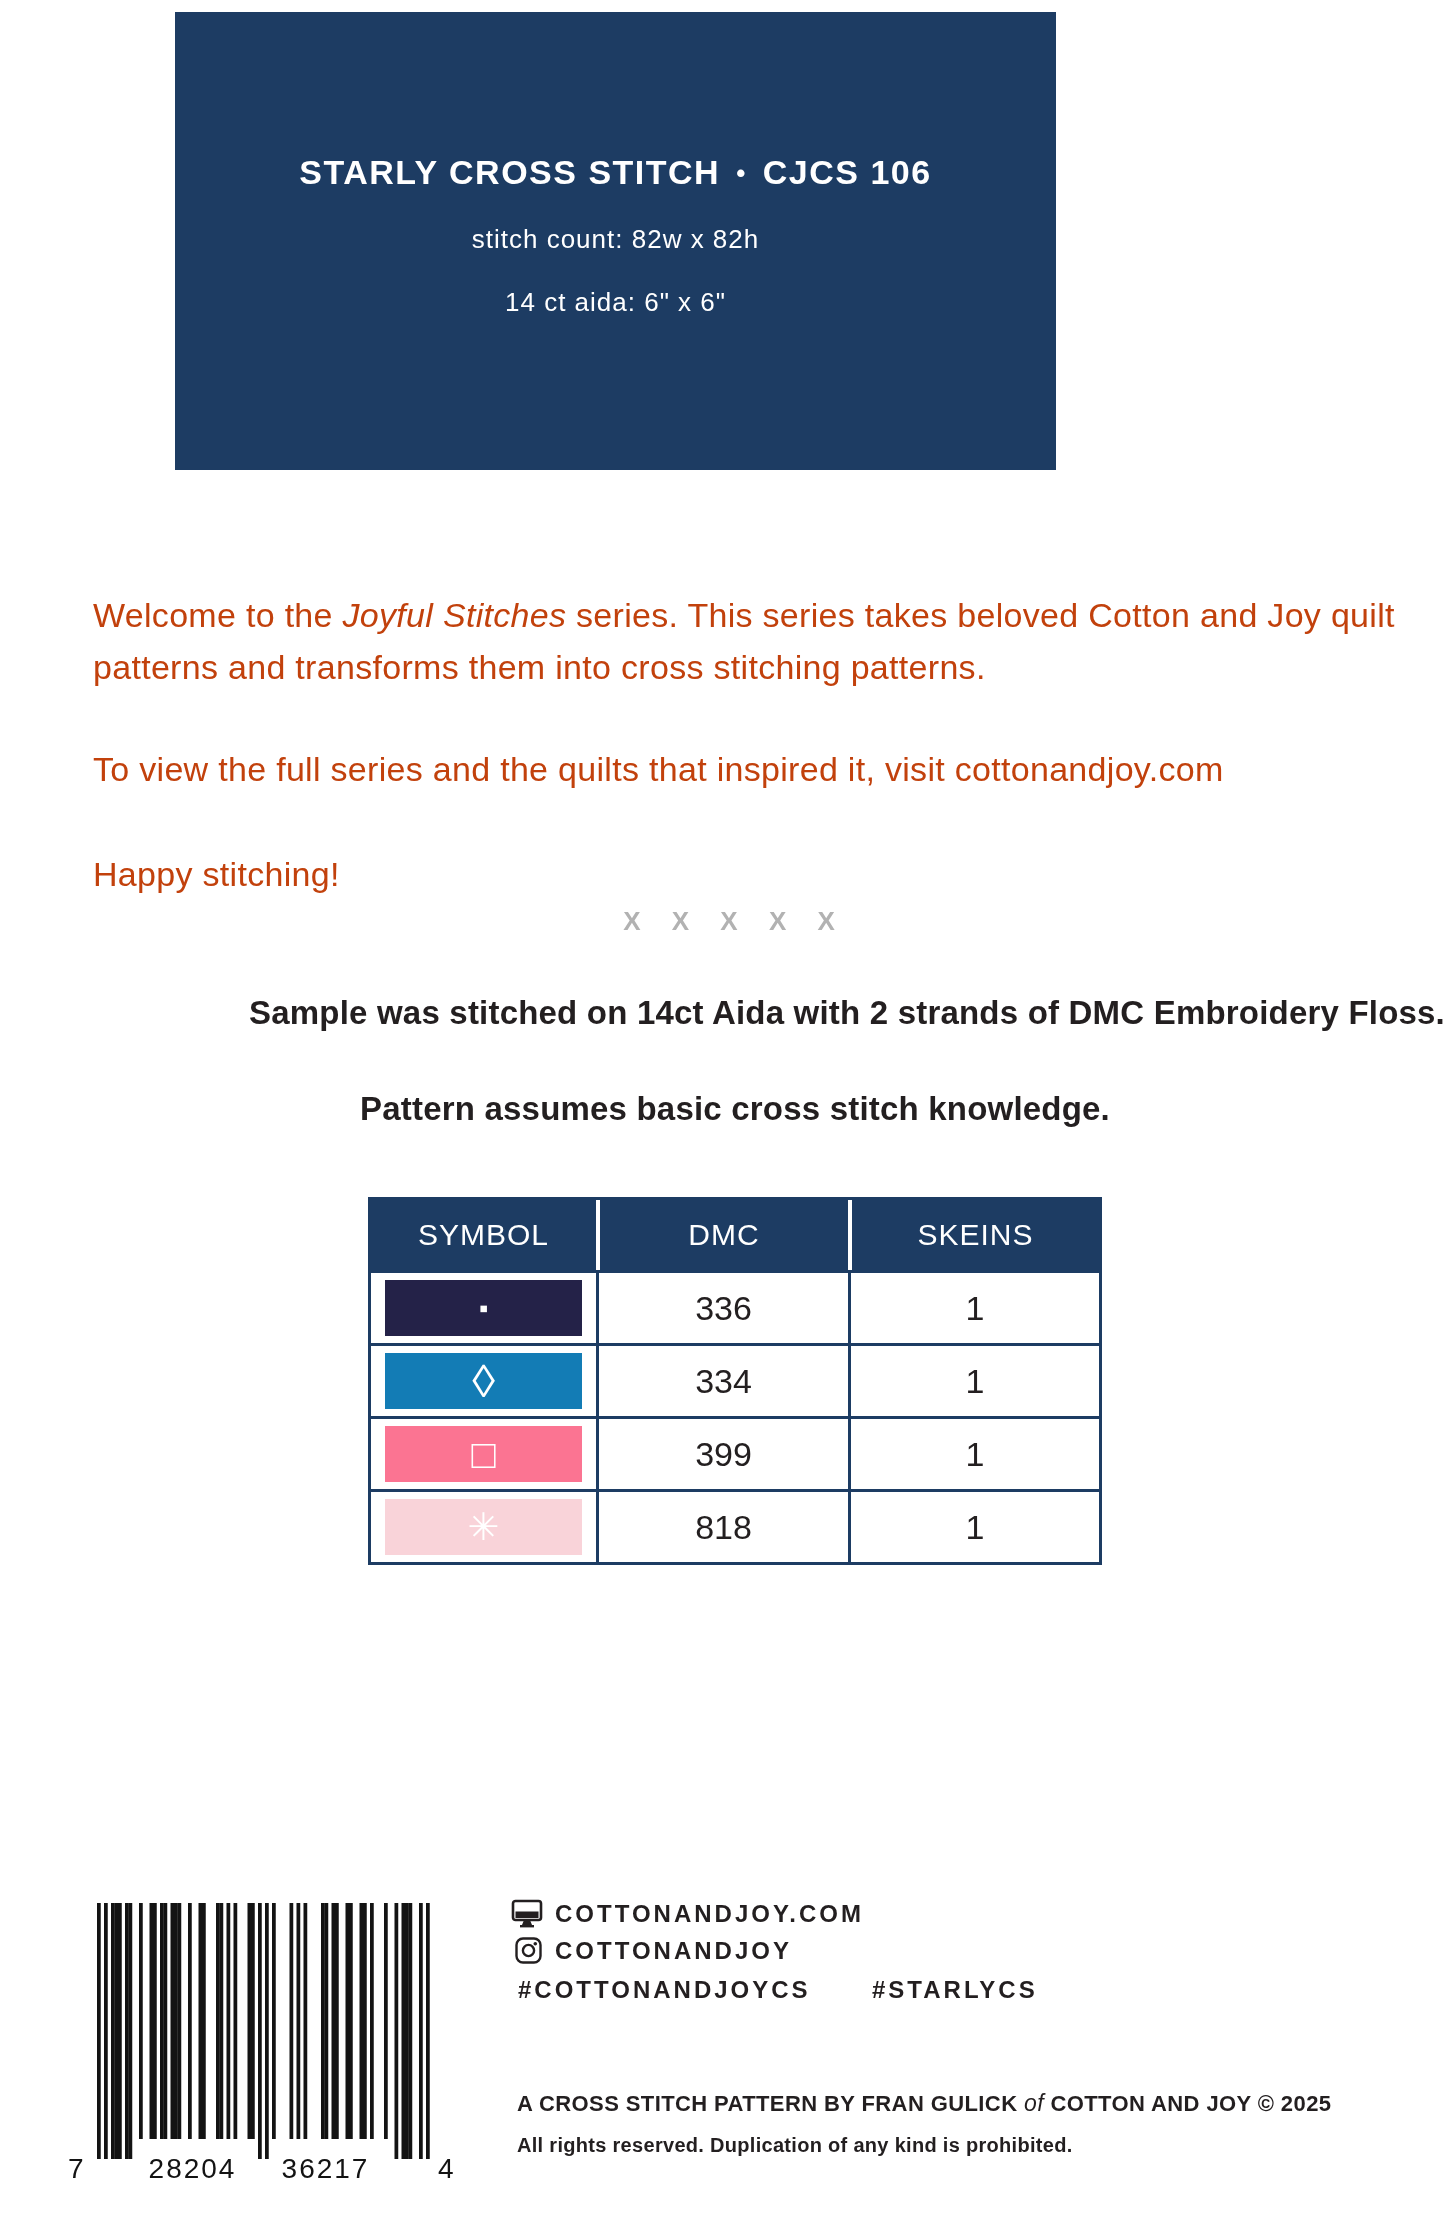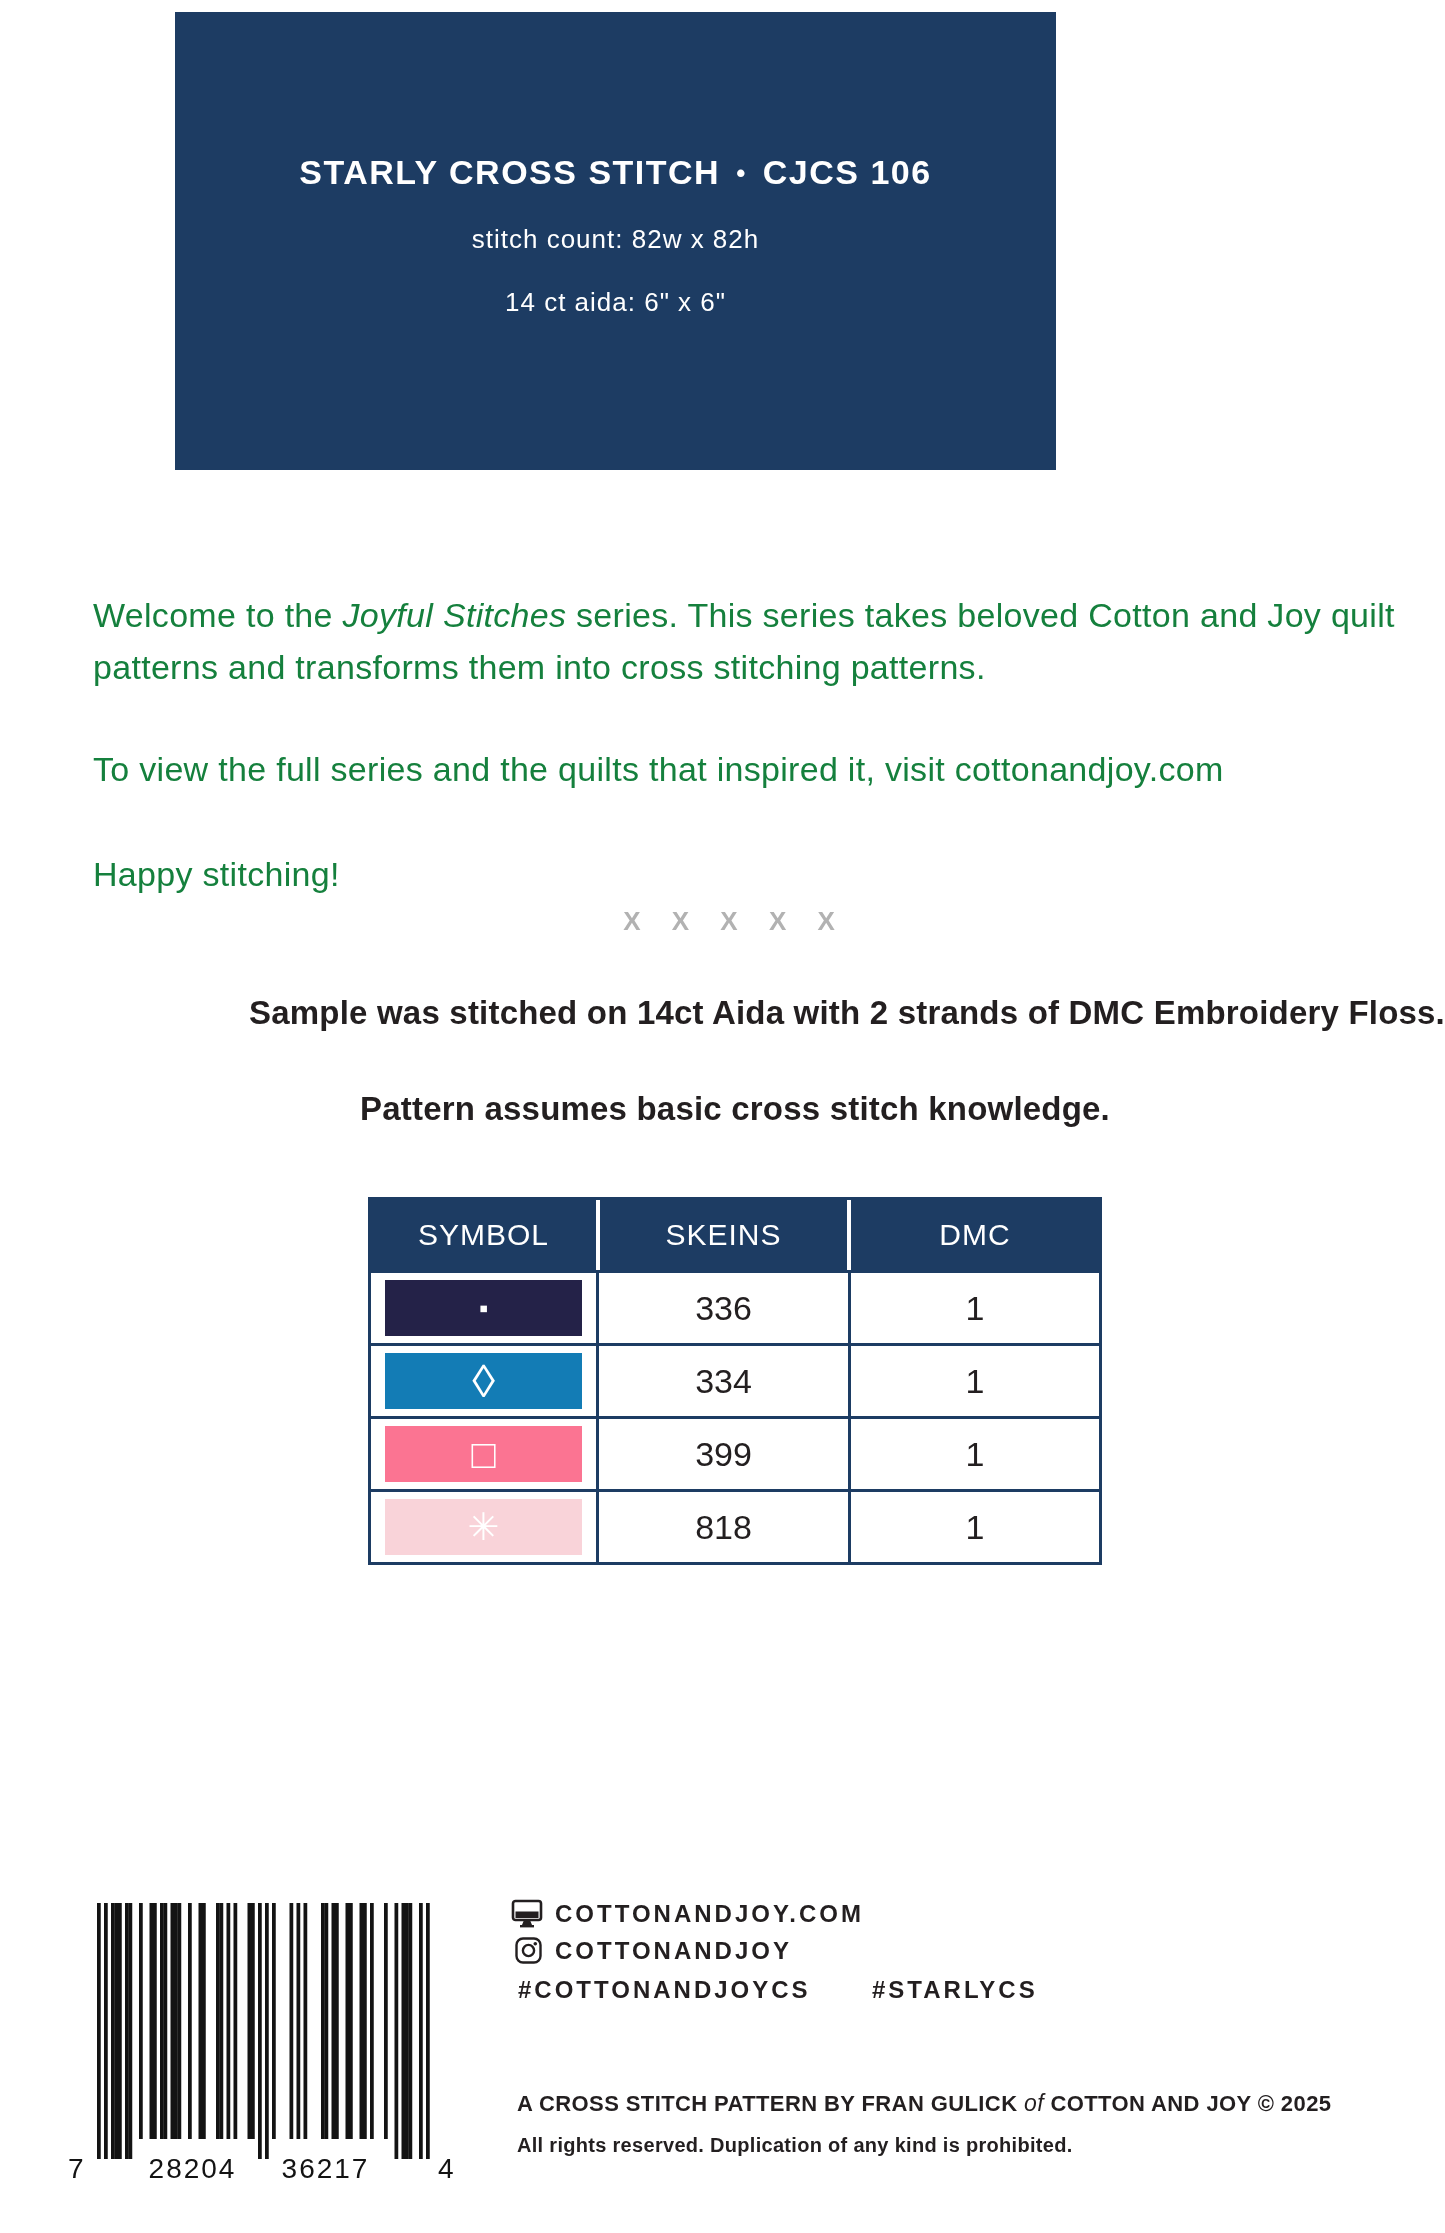--- a/index.html
+++ b/index.html
@@ -24,21 +24,21 @@
   .card-sub {
     position:absolute; left:0; width:100%; text-align:center;
     color:#ffffff; font-size:26px; font-weight:300; letter-spacing:1px;
     line-height:44px; white-space:nowrap;
   }
   .card-sub.l2 { top:205px; }
   .card-sub.l3 { top:268px; }
 
   
   .para {
-    position:absolute; left:93px; color:#15803d; font-size:34px;
+    position:absolute; left:93px; color:#c2410c; font-size:34px;
     font-weight:300; letter-spacing:0.3px; line-height:40px; white-space:nowrap;
   }
   .para .it { font-style:italic; }
   .p1l1 { top:583px; } .p1l2 { top:635px; }
   .p2 { top:737px; } .p3 { top:842px; }
 
   .divider-x {
     position:absolute; left:25px; width:1420px; top:893px; text-align:center;
     color:#b2b2b2; font-size:26px; font-weight:600; letter-spacing:12px;
     line-height:32px;
@@ -135,22 +135,22 @@
   <div class="para p3">Happy stitching!</div>
 
   <div class="divider-x">X X X X X</div>
 
   <div class="note note1">Sample was stitched on 14ct Aida with 2 strands of DMC Embroidery Floss.</div>
   <div class="note note2">Pattern assumes basic cross stitch knowledge.</div>
 
   <div class="ftable">
     <div class="frow head">
       <div class="fcell c1">SYMBOL</div>
+      <div class="fcell c2">DMC</div>
       <div class="fcell c3">SKEINS</div>
-      <div class="fcell c2">DMC</div>
     </div>
 
     <div class="frow body">
       <div class="fcell c1">
         <div class="swatch" style="background-color: rgb(36, 34, 72);">
           <span class="sym s-square-small">▪</span>
         </div>
       </div>
       <div class="fcell c2">336</div>
       <div class="fcell c3">1</div>

